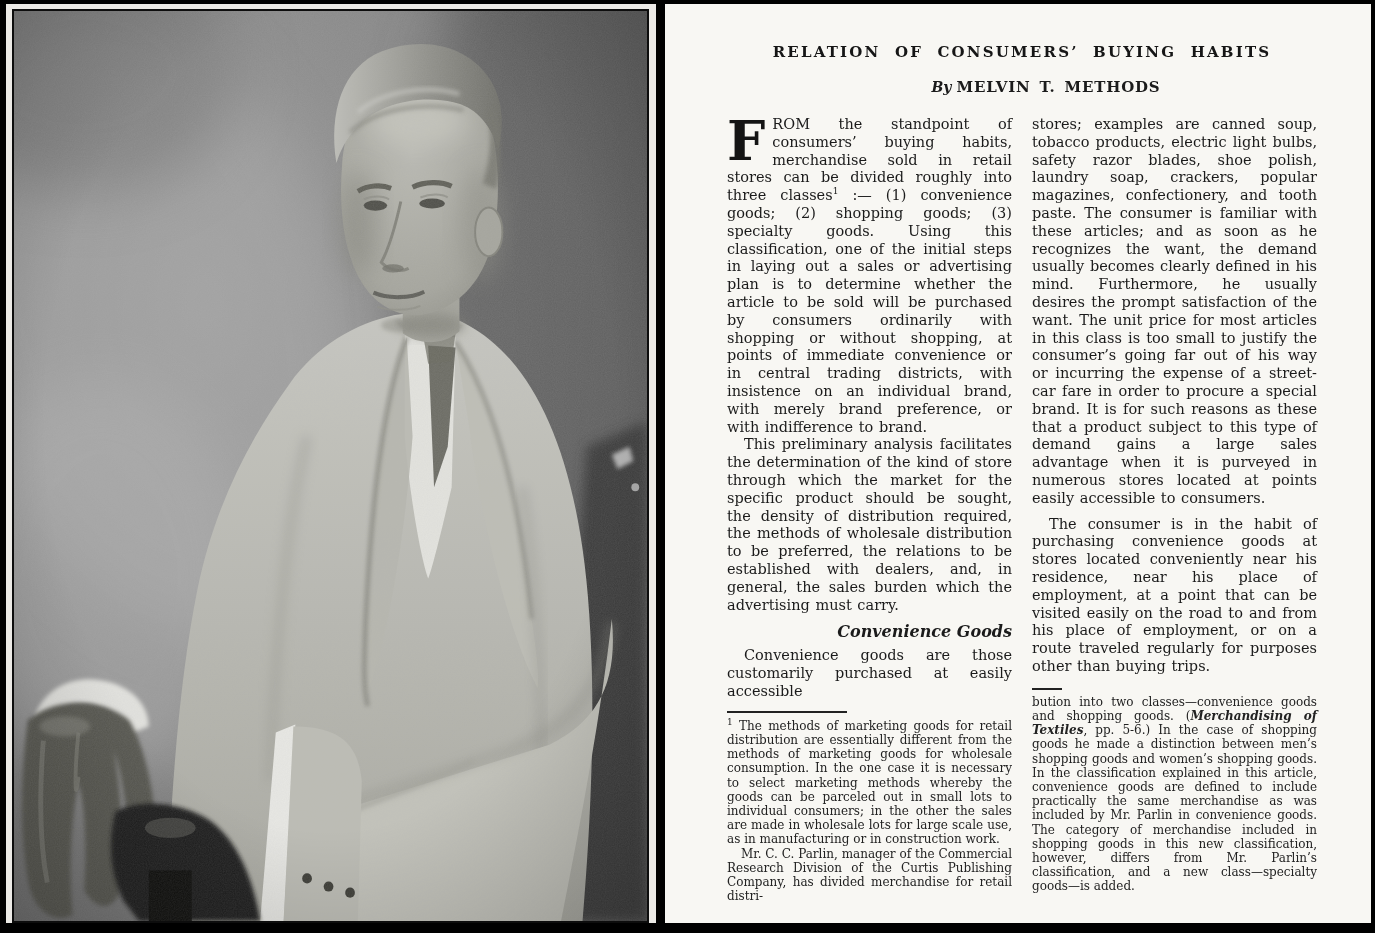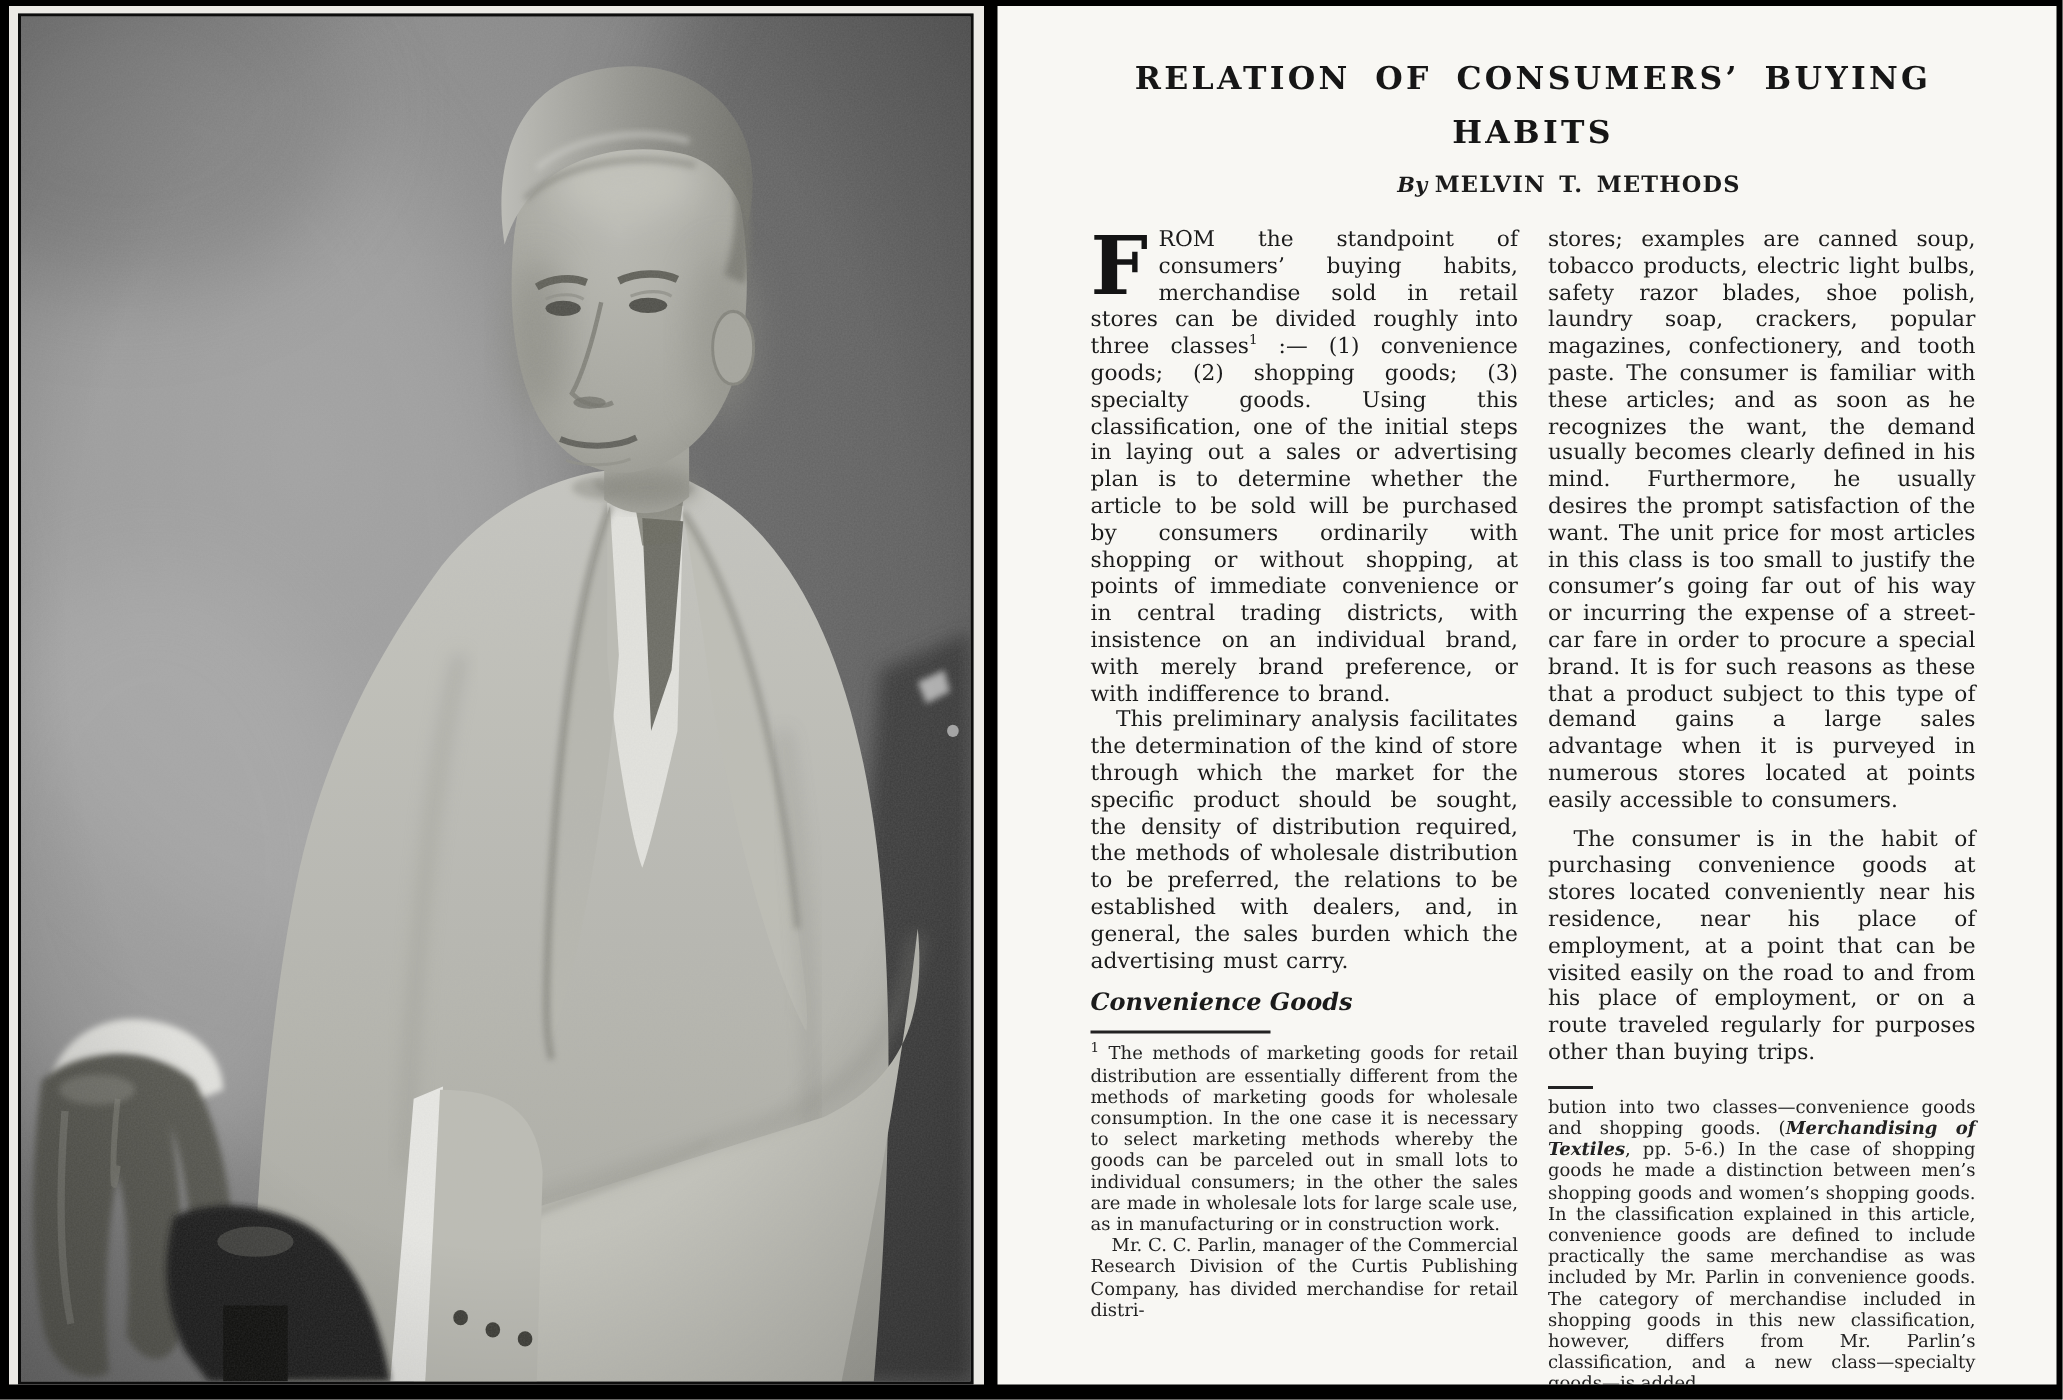--- a/index.html
+++ b/index.html
@@ -26,21 +26,21 @@
   .divider{width:9px;flex:0 0 9px;background:#000;}
   
   .page-panel{
     flex:1;box-sizing:border-box;
     background:#f8f7f3;color:#1b1b1b;
     padding:30px 54px 0 62px;
     overflow:hidden;
   }
   .title{
     margin:0;text-align:center;
-    font-size:21px;font-weight:700;
+    font-size:15px;font-weight:700;
     letter-spacing:2.2px;word-spacing:7px;
     line-height:36px;color:#161616;
   }
   .byline{
     text-align:center;margin:8px 0 20px;
     font-size:15px;font-weight:700;letter-spacing:0.8px;word-spacing:3px;
   }
   .byline .by{font-style:italic;font-weight:700;font-size:14px;letter-spacing:0;margin-right:5px;margin-left:48px;}
   .columns{display:grid;grid-template-columns:1fr 1fr;gap:0 20px;}
   .col{min-width:0;}
@@ -48,21 +48,21 @@
     font-size:14.5px;line-height:17.8px;margin:0;
     text-align:justify;word-spacing:1px;color:#1b1b1b;
   }
   .indent{text-indent:17px;}
   .mt{margin-top:8px;}
   .dropcap{
     float:left;font-size:54px;line-height:44px;
     padding:3px 7px 0 0;font-weight:700;color:#141414;
   }
   .section-head{
-    text-align:left;font-style:italic;font-weight:700;
+    text-align:right;font-style:italic;font-weight:700;
     font-size:16px;margin:8px 0 6px;
   }
   sup{font-size:9px;line-height:0;vertical-align:super;}
   .fn-rule{width:120px;border:0;border-top:2px solid #222;margin:10px 0 6px 0;}
   .fn-rule--short{width:30px;margin:12px 0 5px 0;}
   .fn{
     font-size:12px;line-height:14.2px;margin:0;
     text-align:justify;color:#222;
   }
   .fn-indent{text-indent:14px;}
@@ -241,20 +241,21 @@
     <div class="byline">
       <span class="by">By</span><span>MELVIN T. METHODS</span>
     </div>
 
     <div class="columns">
 
       <div class="col">
         <p class="bp"><span class="dropcap">F</span><span>ROM the standpoint of consumers’ buying habits, merchandise sold in retail stores can be divided roughly into three classes</span><sup>1</sup><span> :— (1) convenience goods; (2) shopping goods; (3) specialty goods. Using this classification, one of the initial steps in laying out a sales or advertising plan is to determine whether the article to be sold will be purchased by consumers ordinarily with shopping or without shopping, at points of immediate convenience or in central trading districts, with insistence on an individual brand, with merely brand preference, or with indifference to brand.</span></p>
         <p class="bp indent">This preliminary analysis facilitates the determination of the kind of store through which the market for the specific product should be sought, the density of distribution required, the methods of wholesale distribution to be preferred, the relations to be established with dealers, and, in general, the sales burden which the advertising must carry.</p>
         <h3 class="section-head">Convenience Goods</h3>
+        <p class="bp indent">Convenience goods are those customarily purchased at easily accessible</p>
 
         <hr class="fn-rule">
         <p class="fn"><sup>1</sup><span> The methods of marketing goods for retail distribution are essentially different from the methods of marketing goods for wholesale consumption.  In the one case it is necessary to select marketing methods whereby the goods can be parceled out in small lots to individual consumers; in the other the sales are made in wholesale lots for large scale use, as in manufacturing or in construction work.</span></p>
         <p class="fn fn-indent">Mr. C. C. Parlin, manager of the Commercial Research Division of the Curtis Publishing Company, has divided merchandise for retail distri-</p>
       </div>
 
       <div class="col">
         <p class="bp">stores; examples are canned soup, tobacco products, electric light bulbs, safety razor blades, shoe polish, laundry soap, crackers, popular magazines, confectionery, and tooth paste.  The consumer is familiar with these articles; and as soon as he recognizes the want, the demand usually becomes clearly defined in his mind.  Furthermore, he usually desires the prompt satisfaction of the want.  The unit price for most articles in this class is too small to justify the consumer’s going far out of his way or incurring the expense of a street-car fare in order to procure a special brand.  It is for such reasons as these that a product subject to this type of demand gains a large sales advantage when it is purveyed in numerous stores located at points easily accessible to consumers.</p>
         <p class="bp indent mt">The consumer is in the habit of purchasing convenience goods at stores located conveniently near his residence, near his place of employment, at a point that can be visited easily on the road to and from his place of employment, or on a route traveled regularly for purposes other than buying trips.</p>
 

